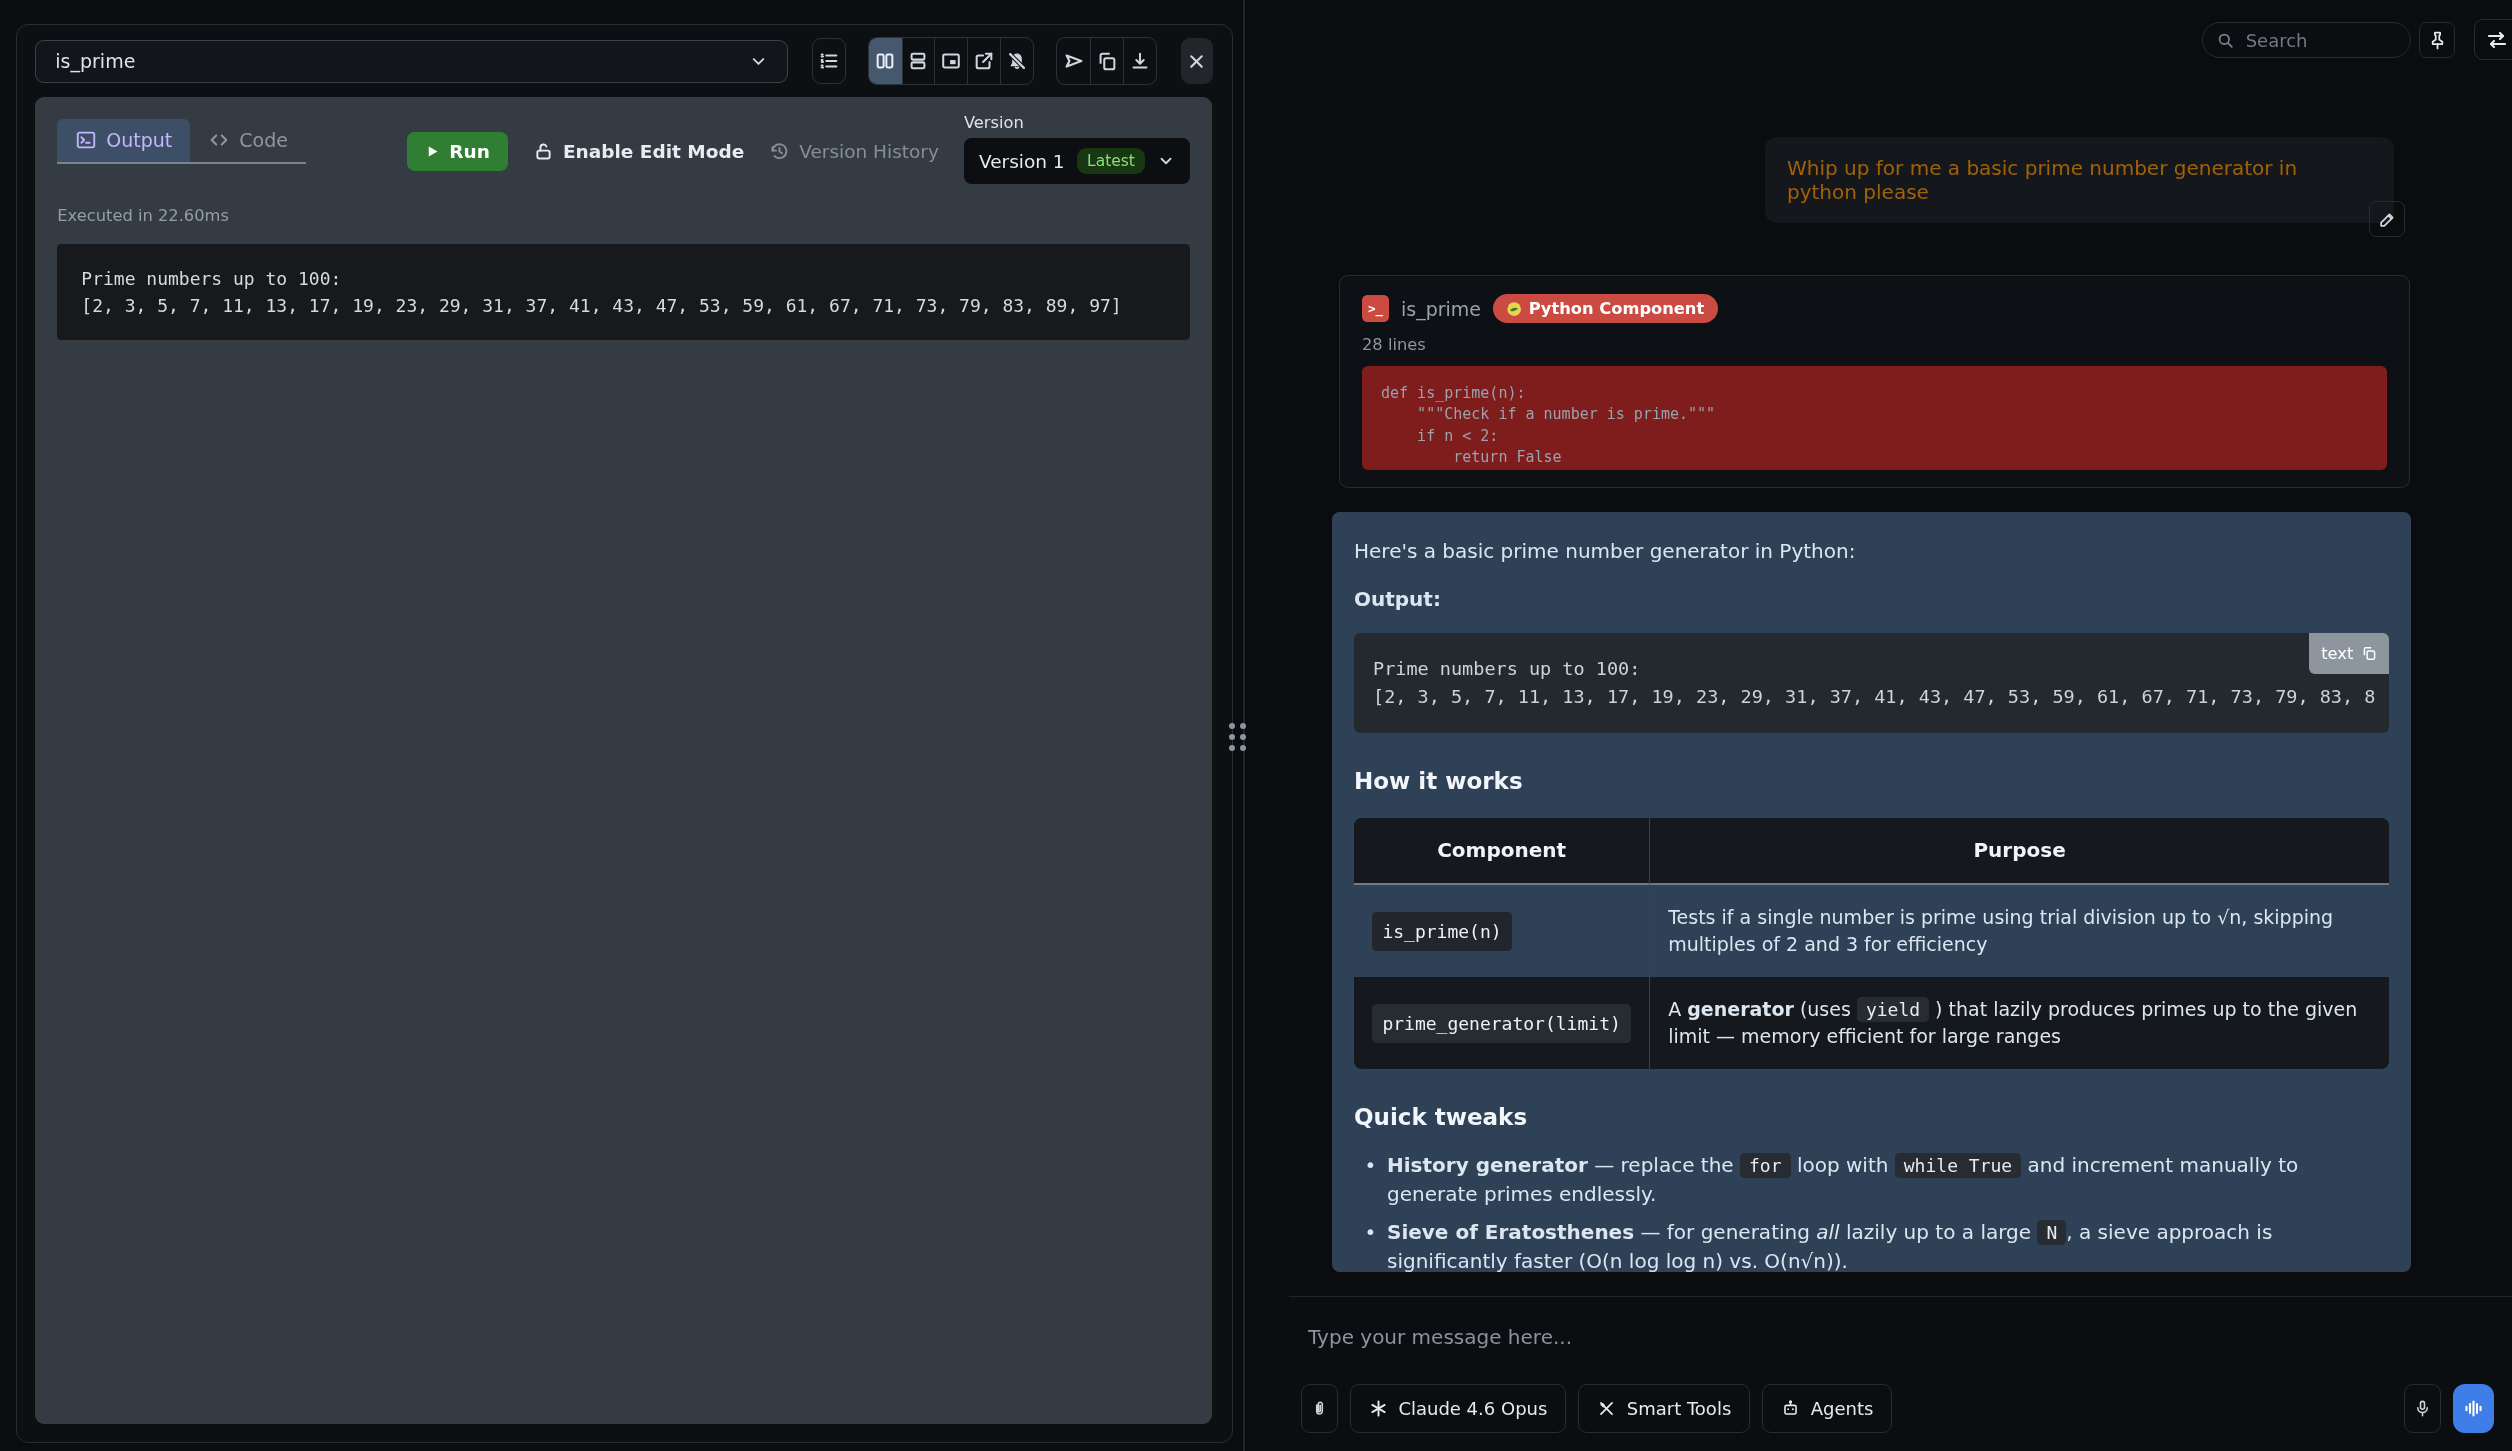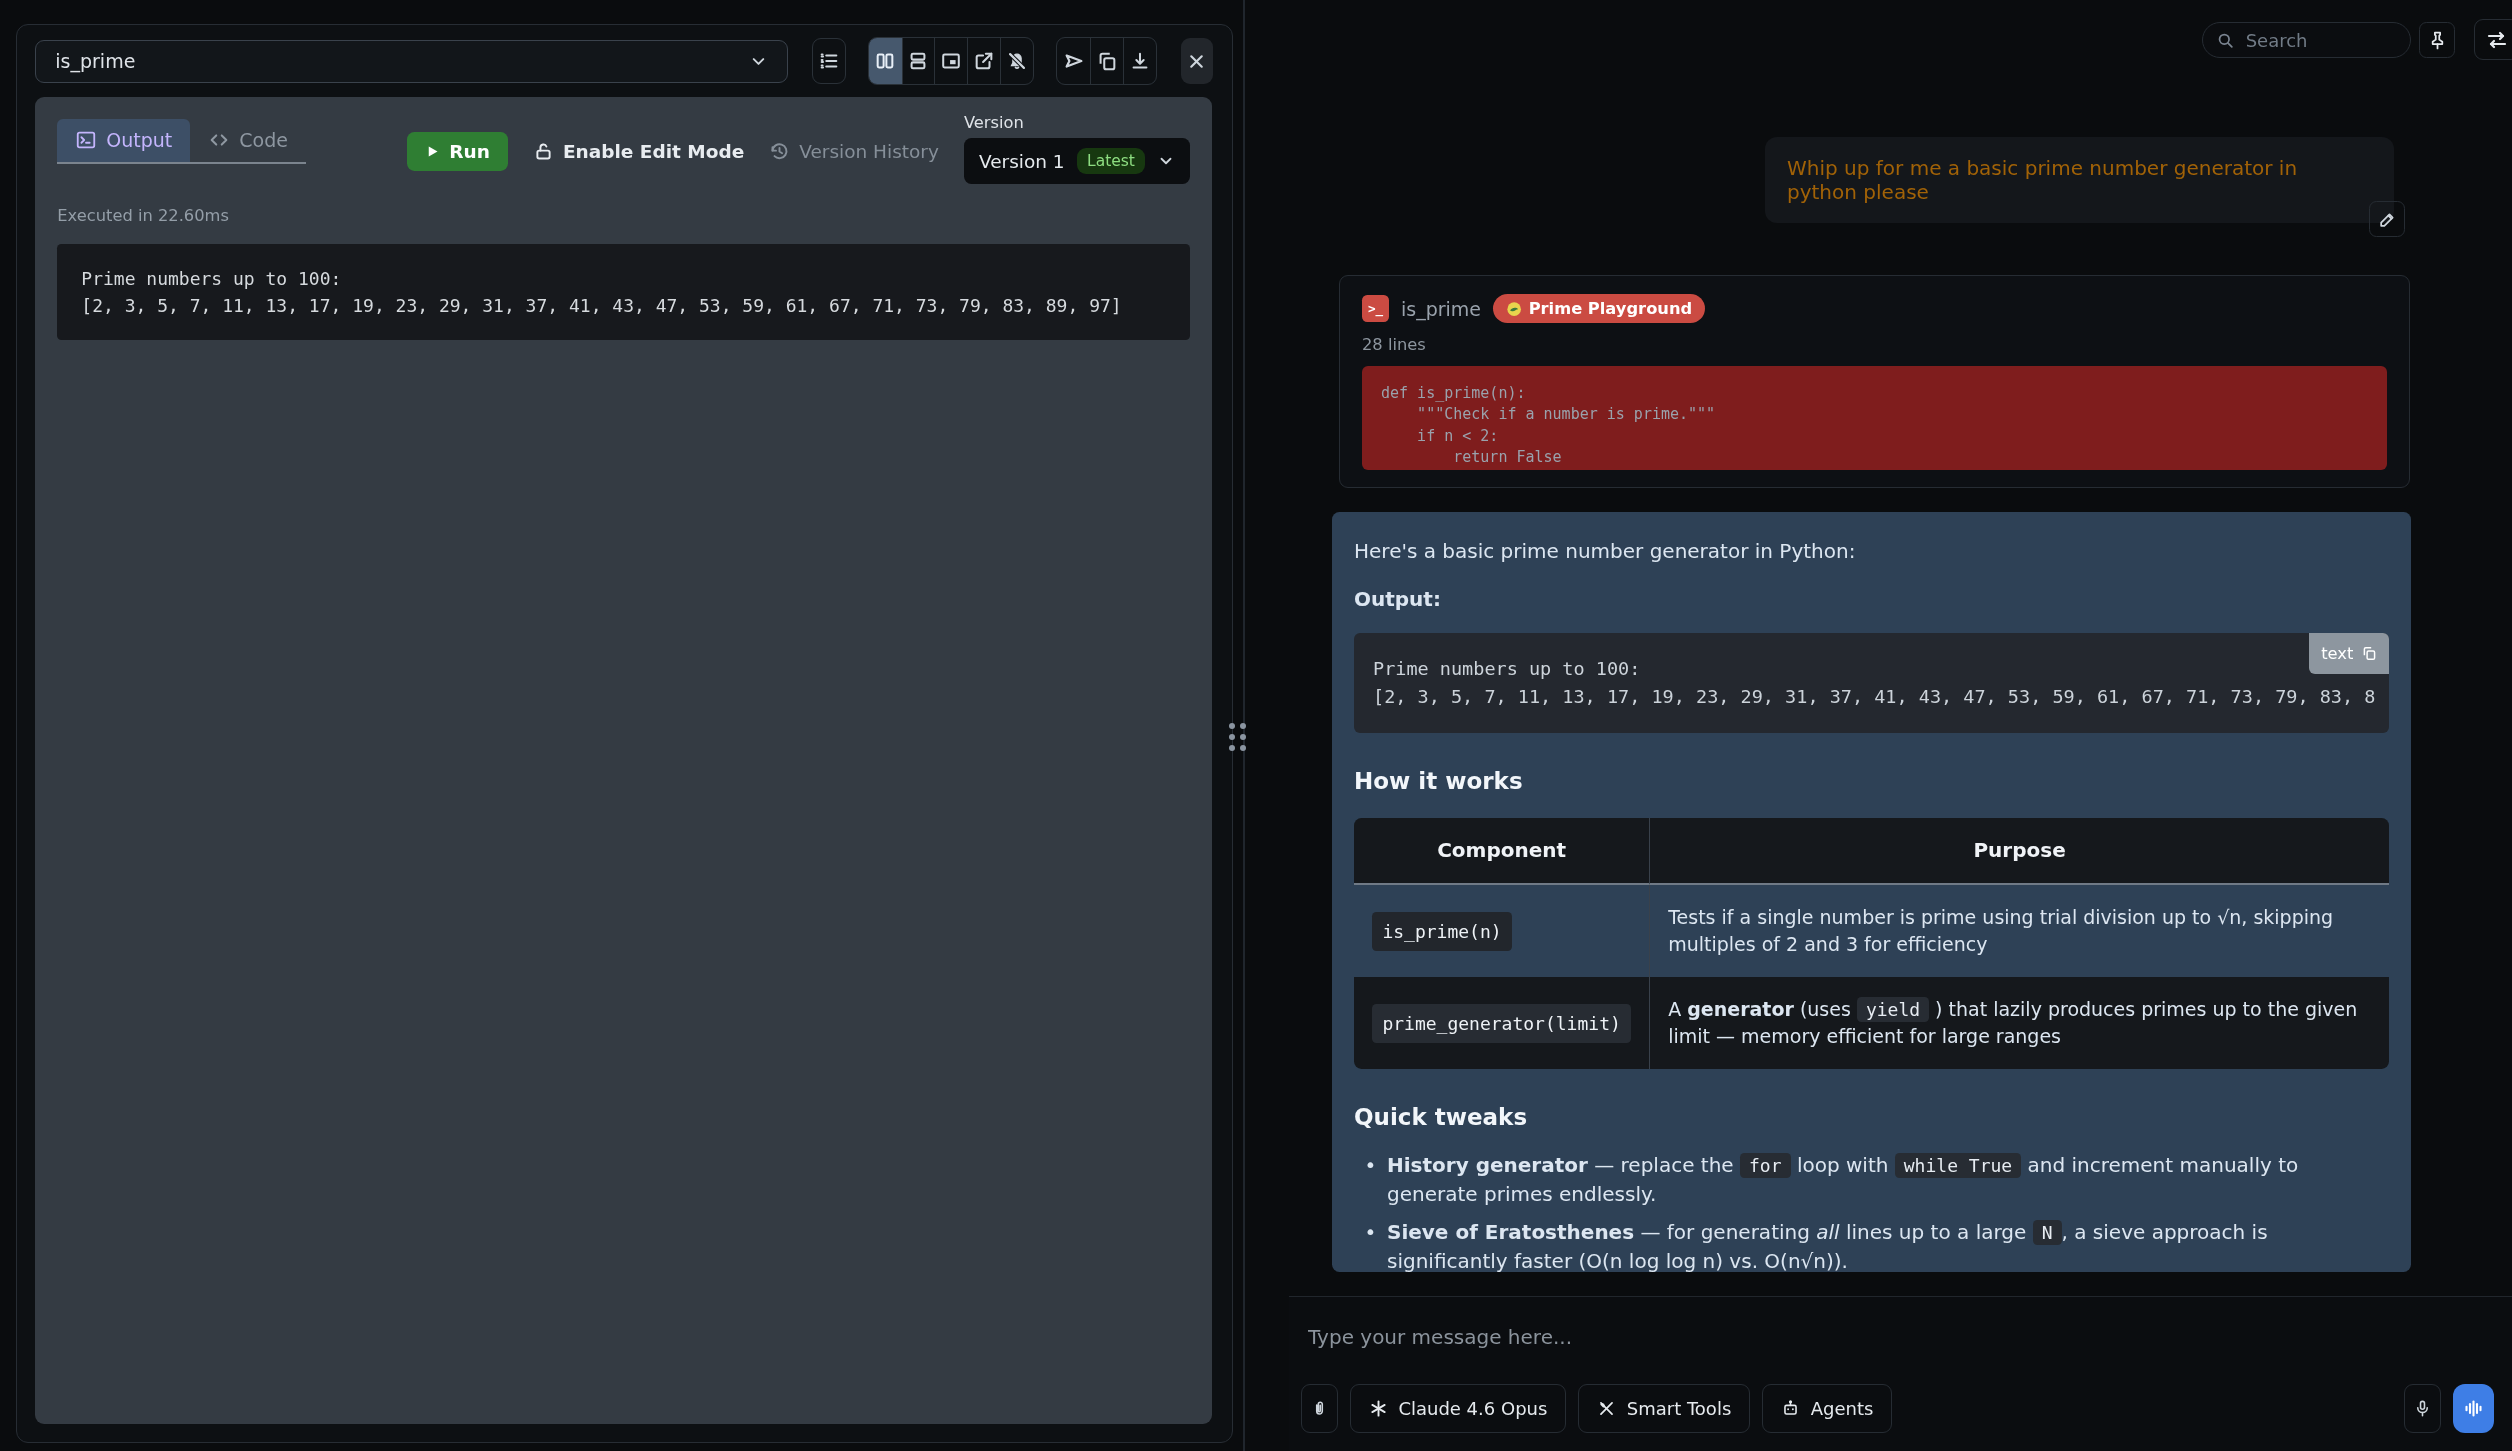--- a/index.html
+++ b/index.html
@@ -381,21 +381,21 @@
       <div class="cc-header">
         <span class="terminal-chip">&gt;_</span>
         <span class="cc-name">is_prime</span>
         <span class="lang-pill">
           <span>
             <svg width="16.3" height="16.3" viewBox="0 0 24 24">
                 <circle cx="12" cy="12" r="10" fill="#e8d44d"></circle>
                 <path d="M6 14c3-5 9-5 12-2-3 0-5 3-8 3-2 0-3-.4-4-1z" fill="#3c7a3c"></path>
               </svg>
           </span>
-          <span>Prime Playground</span>
+          <span>Python Component</span>
         </span>
       </div>
       <div class="cc-lines">28 lines</div>
       <div class="cc-code">def is_prime(n):
     """Check if a number is prime."""
     if n &lt; 2:
         return False</div>
     </div>
 
     <div class="response-card">
@@ -431,21 +431,21 @@
           <tr class="row-dark">
             <td><span class="code-chip">prime_generator(limit)</span></td>
             <td><span class="seg-t">A </span><span class="seg-b">generator</span><span class="seg-t"> (uses </span><span class="seg-c">yield</span><span class="seg-t"> ) that lazily produces primes up to the given limit — memory efficient for large ranges</span></td>
           </tr>
         </tbody>
       </table>
 
       <div class="resp-h3">Quick tweaks</div>
       <ul class="tweaks">
         <li><span class="seg-b">History generator</span><span class="seg-t"> — replace the </span><span class="seg-c">for</span><span class="seg-t"> loop with </span><span class="seg-c">while True</span><span class="seg-t"> and increment manually to generate primes endlessly.</span></li>
-        <li><span class="seg-b">Sieve of Eratosthenes</span><span class="seg-t"> — for generating </span><span class="seg-i">all</span><span class="seg-t"> lines up to a large </span><span class="seg-c">N</span><span class="seg-t">, a sieve approach is significantly faster (O(n log log n) vs. O(n√n)).</span></li>
+        <li><span class="seg-b">Sieve of Eratosthenes</span><span class="seg-t"> — for generating </span><span class="seg-i">all</span><span class="seg-t"> lazily up to a large </span><span class="seg-c">N</span><span class="seg-t">, a sieve approach is significantly faster (O(n log log n) vs. O(n√n)).</span></li>
 
       </ul>
     </div>
   </div>
 
   <div class="composer">
     <input class="composer-input" placeholder="Type your message here..." style="">
     <div class="composer-row">
       <div class="attach-btn">
         <span>

